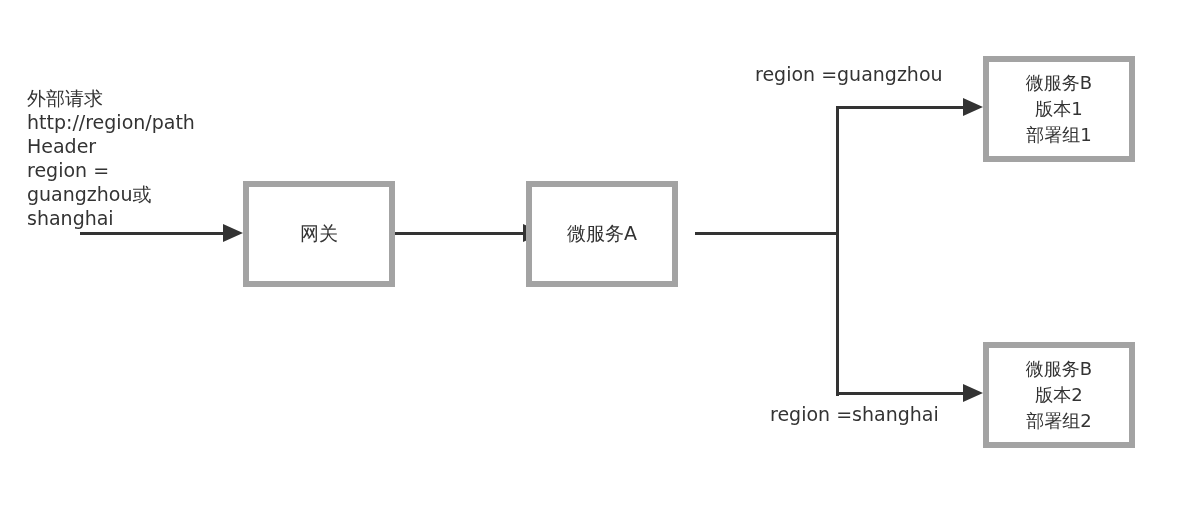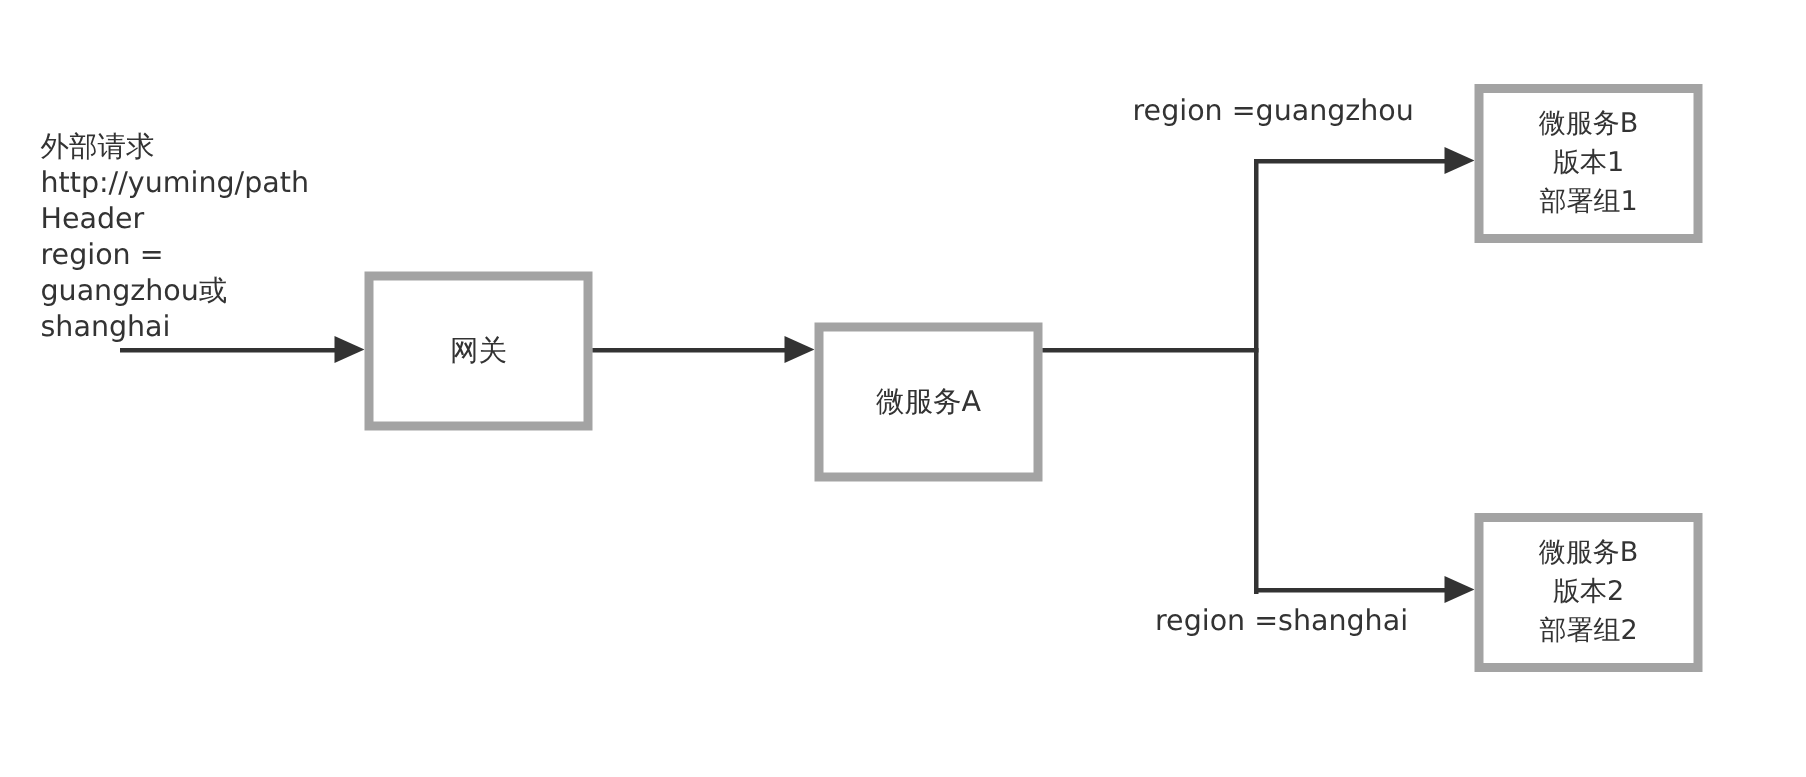--- a/index.html
+++ b/index.html
@@ -38,21 +38,21 @@
   .box .label {
     font-size: 19px;
     color: #333333;
     white-space: pre-line;
   }
   .box .label.multi {
     font-size: 18px;
     line-height: 26px;
   }
   .box-gateway   { left: 243px; top: 181px; }
-  .box-service-a { left: 543px; top: 181px; margin-top: 34px; }
+  .box-service-a { left: 526px; top: 181px; }
   .box-b1        { left: 983px; top: 56px;  }
   .box-b2        { left: 983px; top: 342px; }
   .hline {
     position: absolute;
     height: 3px;
     background: #333333;
   }
   .vline {
     position: absolute;
     width: 3px;
@@ -86,21 +86,21 @@
   .edge-branch-b1-head        { left: 963px; top: 98px; }
   .edge-branch-b2-line        { left: 836px; top: 392px; width: 130px; }
   .edge-branch-b2-head        { left: 963px; top: 384px; }
 </style>
 </head>
 <body>
 
 <div class="canvas">
 
   <div class="note">外部请求
-http://yuming/path
+http://region/path
 Header
 region =
 guangzhou或
 shanghai</div>
 
   <div class="hline edge-note-gateway-line"></div>
   <div class="arrowhead-right edge-note-gateway-head"></div>
 
   <div class="box box-gateway">
     <span class="label">网关</span>

